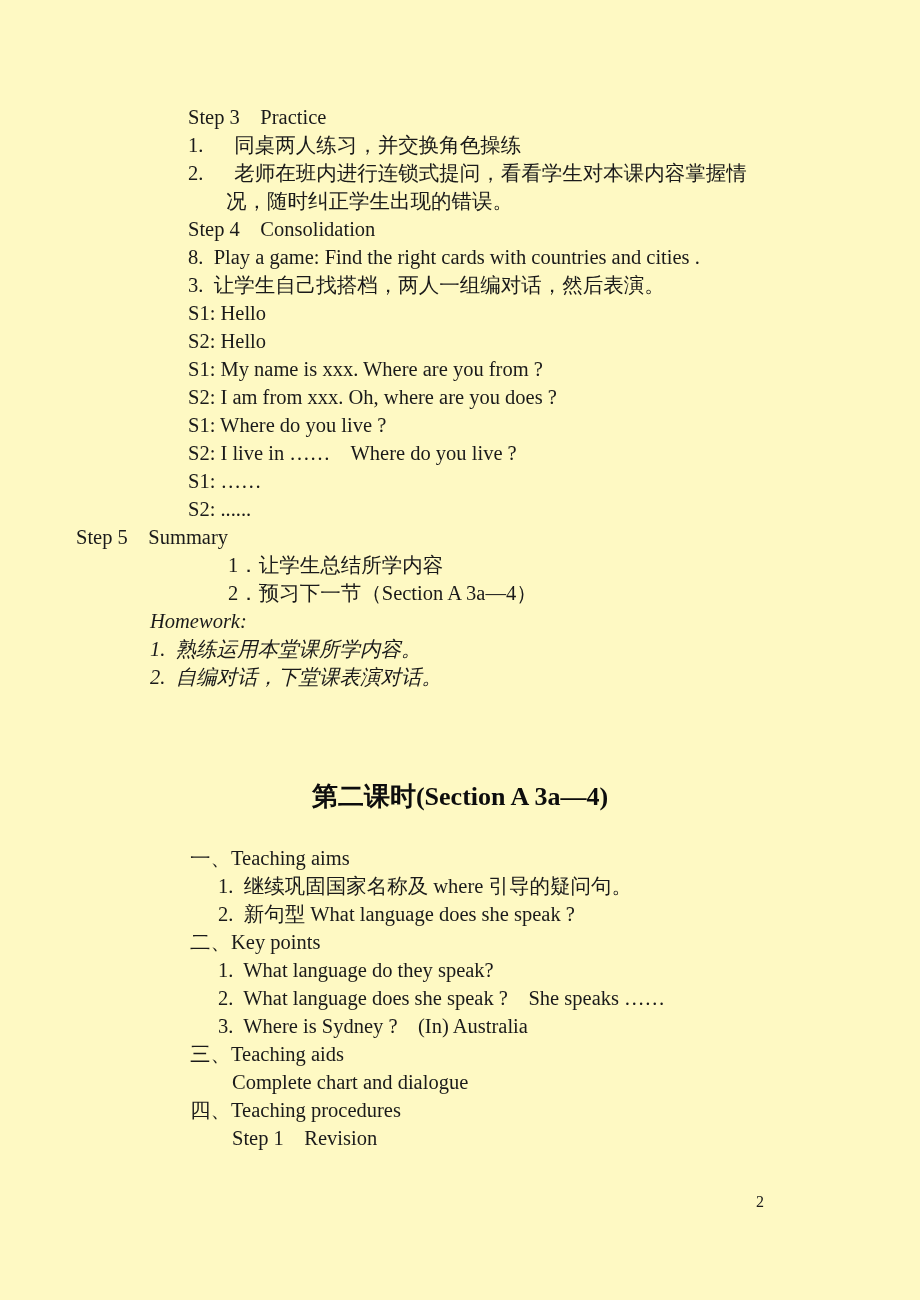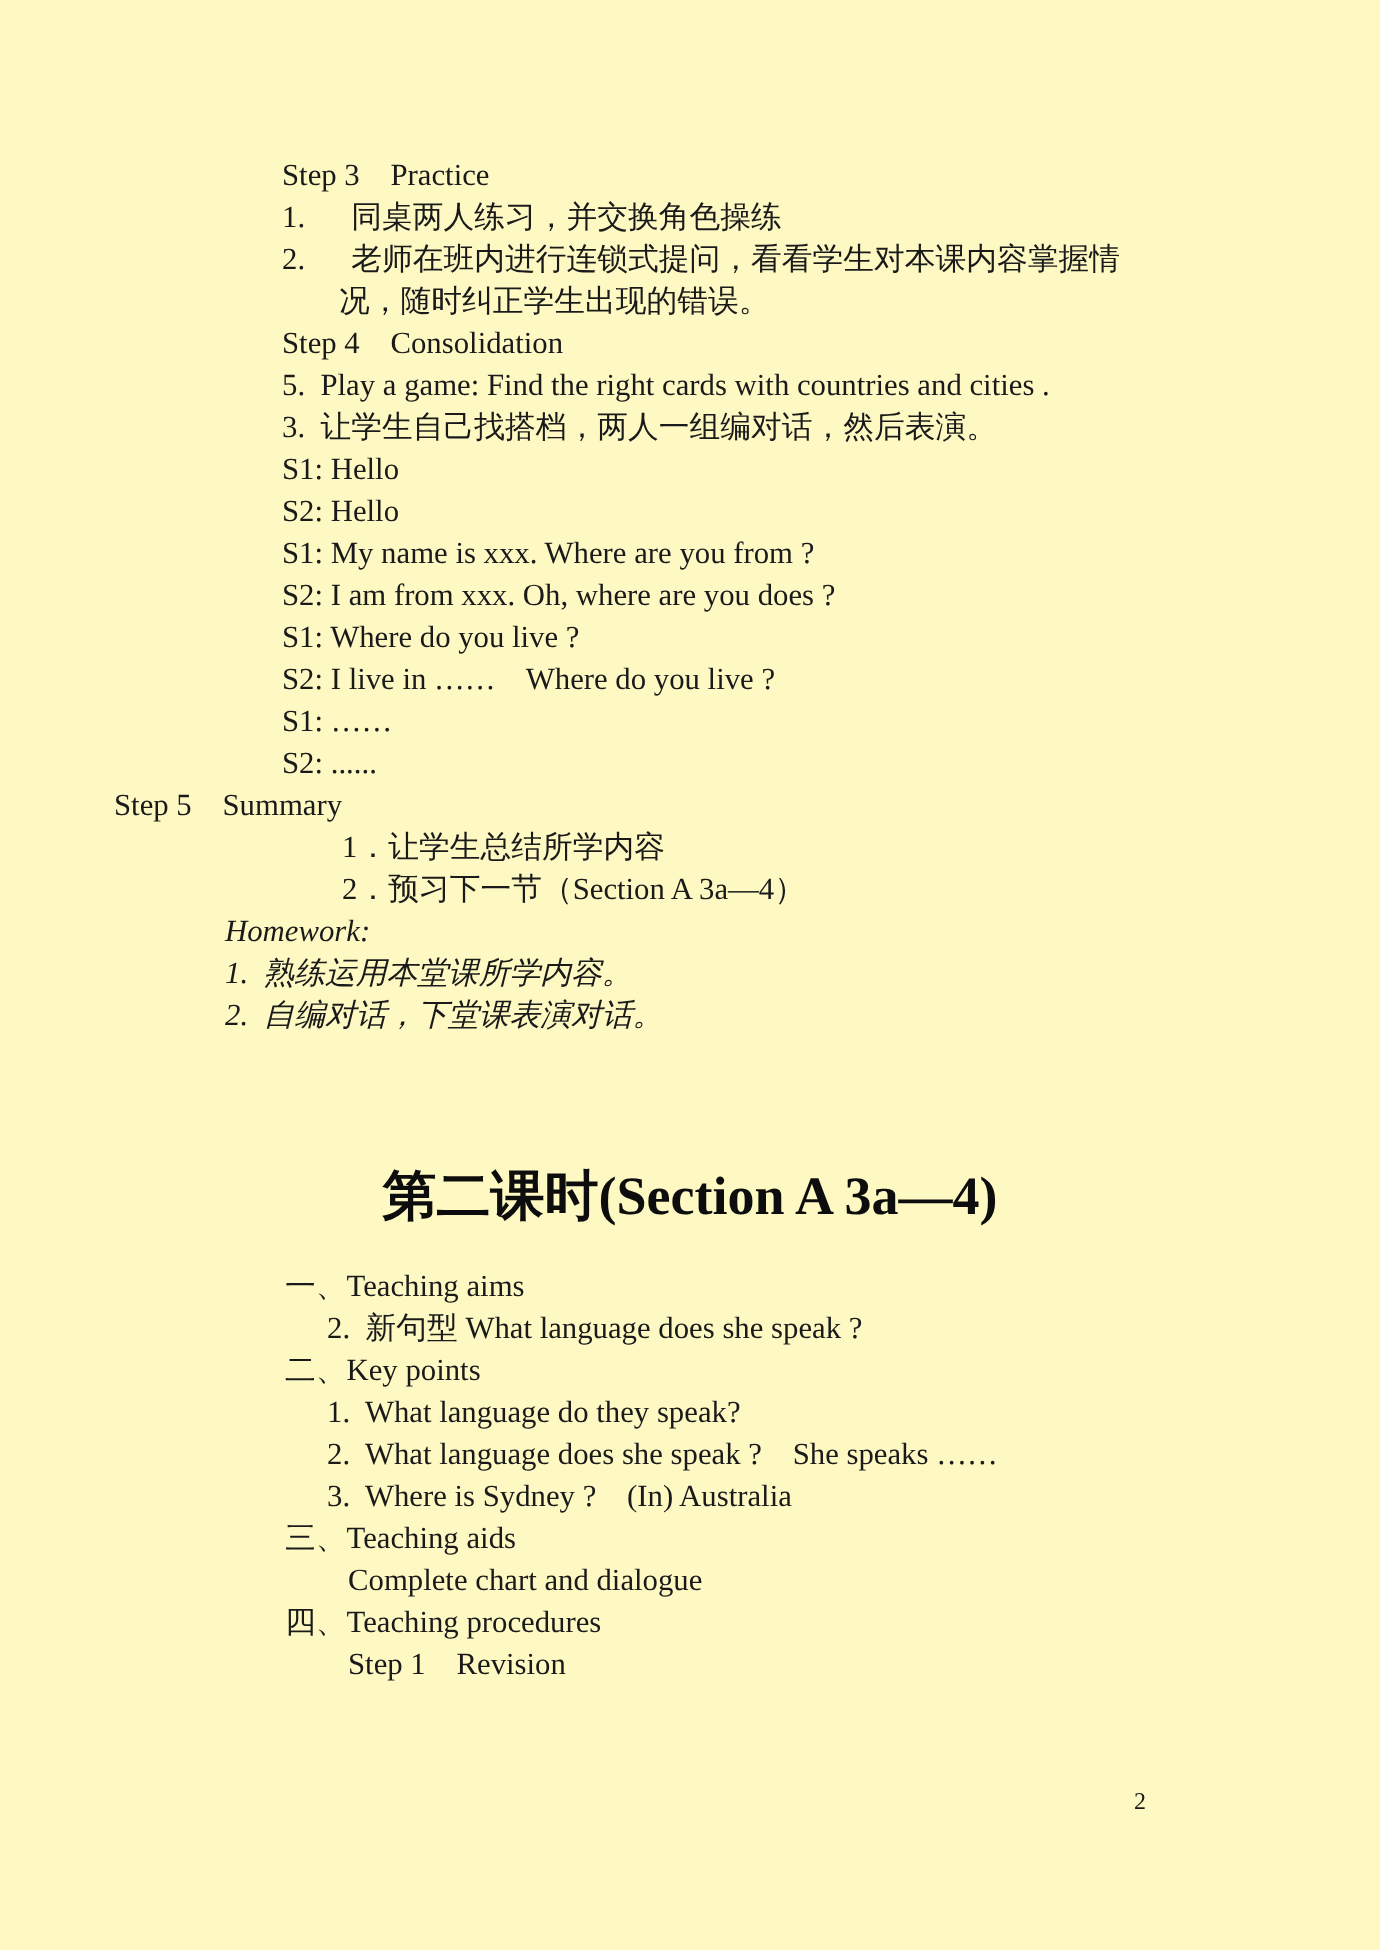--- a/index.html
+++ b/index.html
@@ -37,21 +37,21 @@
   .i-step5  { padding-left: 76px; }
   .i-step5s { padding-left: 228px; }
   .i-cont   { padding-left: 226px; }   
 
   .heading {
     position: absolute;
     left: 0;
     top: 778px;
     width: 920px;
     text-align: center;
-    font-size: 36px;
+    font-size: 26px;
     font-weight: bold;
     line-height: 38px;
     white-space: pre;
     color: #0d0d0d;
   }
   .page-number {
     position: absolute;
     left: 756px;
     top: 1192px;
     font-size: 16px;
@@ -65,21 +65,21 @@
 <body>
 
 <div class="page">
 
   <div class="body-text blockA">
     <div class="ln i-main">Step 3    Practice</div>
     <div class="ln i-main">1.      同桌两人练习，并交换角色操练</div>
     <div class="ln i-main">2.      老师在班内进行连锁式提问，看看学生对本课内容掌握情</div>
     <div class="ln i-cont">况，随时纠正学生出现的错误。</div>
     <div class="ln i-main">Step 4    Consolidation</div>
-    <div class="ln i-main">5.  Play a game: Find the right cards with countries and cities .</div>
+    <div class="ln i-main">8.  Play a game: Find the right cards with countries and cities .</div>
     <div class="ln i-main">3.  让学生自己找搭档，两人一组编对话，然后表演。</div>
     <div class="ln i-main">S1: Hello</div>
     <div class="ln i-main">S2: Hello</div>
     <div class="ln i-main">S1: My name is xxx. Where are you from ?</div>
     <div class="ln i-main">S2: I am from xxx. Oh, where are you does ?</div>
     <div class="ln i-main">S1: Where do you live ?</div>
     <div class="ln i-main">S2: I live in ……    Where do you live ?</div>
     <div class="ln i-main">S1: ……</div>
     <div class="ln i-main">S2: ......</div>
     <div class="ln i-step5">Step 5    Summary</div>
@@ -87,20 +87,21 @@
     <div class="ln i-step5s">2．预习下一节（Section A 3a—4）</div>
     <div class="ln i-home">Homework:</div>
     <div class="ln i-home">1.  熟练运用本堂课所学内容。</div>
     <div class="ln i-home">2.  自编对话，下堂课表演对话。</div>
   </div>
 
   <div class="heading">第二课时(Section A 3a—4)</div>
 
   <div class="body-text blockB">
     <div class="ln i-roman">一、Teaching aims</div>
+    <div class="ln i-sub">1.  继续巩固国家名称及 where 引导的疑问句。</div>
     <div class="ln i-sub">2.  新句型 What language does she speak ?</div>
     <div class="ln i-roman">二、Key points</div>
     <div class="ln i-sub">1.  What language do they speak?</div>
     <div class="ln i-sub">2.  What language does she speak ?    She speaks ……</div>
     <div class="ln i-sub">3.  Where is Sydney ?    (In) Australia</div>
     <div class="ln i-roman">三、Teaching aids</div>
     <div class="ln i-sub2">Complete chart and dialogue</div>
     <div class="ln i-roman">四、Teaching procedures</div>
     <div class="ln i-sub2">Step 1    Revision</div>
   </div>

